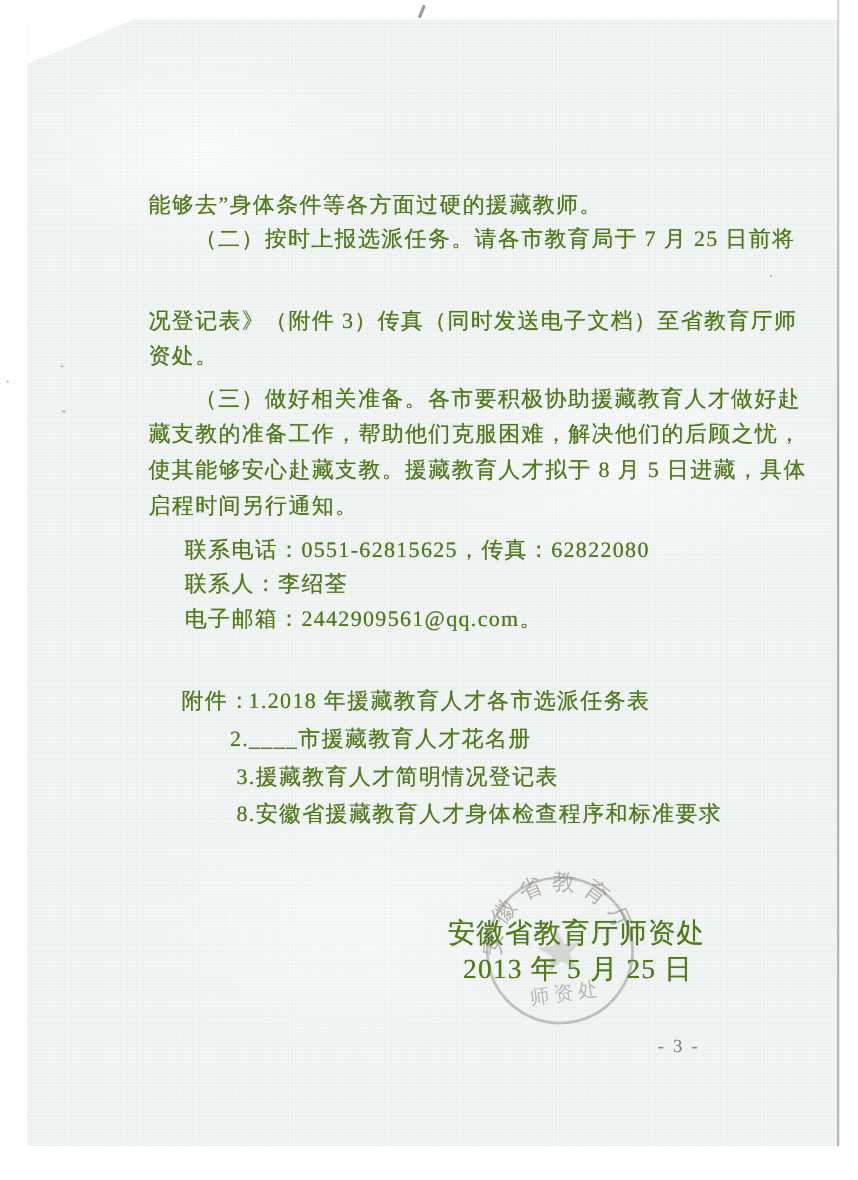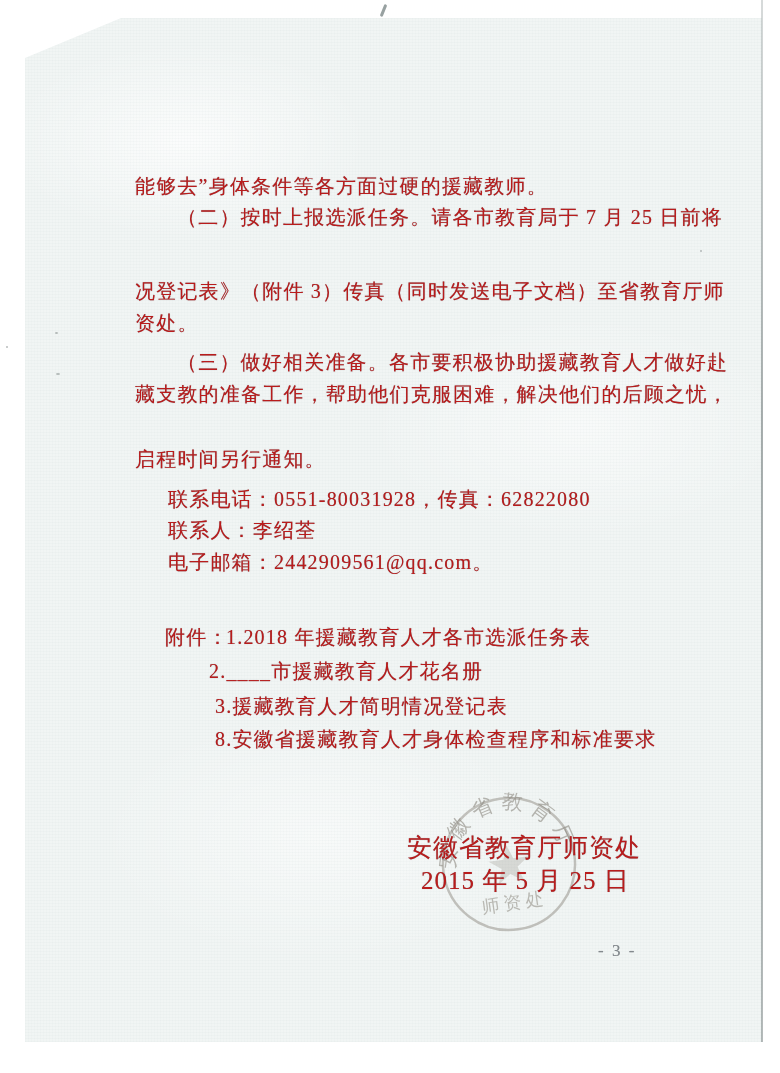--- a/index.html
+++ b/index.html
@@ -27,21 +27,21 @@
     position:absolute;left:25px;top:18px;width:96px;height:40px;background:#ffffff;
     clip-path:polygon(0 0,100% 0,0 100%);z-index:3;
   }
   .edge-line{
     position:absolute;left:761px;top:0;width:2px;height:1042px;
     background:linear-gradient(180deg, rgba(140,150,150,.35), rgba(120,130,130,.65) 40%, rgba(120,130,130,.55));
     z-index:4;
   }
   .tl{
     position:absolute;white-space:pre;z-index:5;
-    font-size:20px;letter-spacing:1.2px;color:#b91c1c;
+    font-size:20px;letter-spacing:1.2px;color:#4d7c0f;
     text-shadow:0 0 .7px rgba(78,79,88,.65);
   }
   .tl.small{font-size:25px;letter-spacing:1px;}
   .pagenum{
     position:absolute;z-index:5;font-size:17px;letter-spacing:2px;color:#83898d;
     text-shadow:0 0 .5px rgba(131,137,141,.6);
   }
   .stamp{position:absolute;left:438px;top:793px;width:142px;height:142px;z-index:2;
     transform:rotate(-8deg);opacity:.85;}
   .stamp svg{display:block;}
@@ -68,23 +68,24 @@
   <div class="mark-slash"></div>
 
   <div class="tl" style="left:135px;top:173px">能够去”身体条件等各方面过硬的援藏教师。</div>
 
   <div class="tl" style="left:177px;top:204px">（二）按时上报选派任务。请各市教育局于 7 月 25 日前将</div>
   <div class="tl" style="left:135px;top:278px">况登记表》（附件 3）传真（同时发送电子文档）至省教育厅师</div>
   <div class="tl" style="left:135px;top:310px">资处。</div>
 
   <div class="tl" style="left:135px;top:381px">藏支教的准备工作，帮助他们克服困难，解决他们的后顾之忧，</div>
   <div class="tl" style="left:177px;top:349px">（三）做好相关准备。各市要积极协助援藏教育人才做好赴</div>
+  <div class="tl" style="left:135px;top:414px">使其能够安心赴藏支教。援藏教育人才拟于 8 月 5 日进藏，具体</div>
   <div class="tl" style="left:135px;top:446px">启程时间另行通知。</div>
 
-  <div class="tl" style="left:168px;top:486px">联系电话：0551-80031928，传真：62822080</div>
+  <div class="tl" style="left:168px;top:486px">联系电话：0551-62815625，传真：62822080</div>
   <div class="tl" style="left:168px;top:517px">联系人：李绍荃</div>
   <div class="tl" style="left:168px;top:549px">电子邮箱：2442909561@qq.com。</div>
 
   <div class="tl" style="left:165px;top:624px">附件：</div>
   <div class="tl" style="left:226px;top:624px">1.2018 年援藏教育人才各市选派任务表</div>
   <div class="tl" style="left:209px;top:658px">2.____市援藏教育人才花名册</div>
   <div class="tl" style="left:215px;top:693px">3.援藏教育人才简明情况登记表</div>
   <div class="tl" style="left:215px;top:726px">8.安徽省援藏教育人才身体检查程序和标准要求</div>
 
   <div class="stamp">
@@ -95,21 +96,21 @@
       <circle class="ring" cx="71" cy="71" r="66"></circle>
       <text class="arc-text">
         <textPath href="#arcPath" startOffset="50%" text-anchor="middle">安徽省教育厅</textPath>
       </text>
       <path class="star" d="M71 52 L76 66 L91 66 L79 75 L84 90 L71 81 L58 90 L63 75 L51 66 L66 66 Z"></path>
       <text class="bottom-text" x="71" y="116" text-anchor="middle">师资处</text>
     </svg>
   </div>
 
   <div class="tl small" style="left:407px;top:831px">安徽省教育厅师资处</div>
-  <div class="tl small" style="left:421px;top:864px">2015 年 5 月 25 日</div>
+  <div class="tl small" style="left:421px;top:864px">2013 年 5 月 25 日</div>
 
   <div class="pagenum" style="left:598px;top:941px">- 3 -</div>
 
   <div class="speck" style="left:55px;top:332px;width:3px;height:2px"></div>
   <div class="speck" style="left:6px;top:346px;width:2px;height:2px"></div>
   <div class="speck" style="left:56px;top:373px;width:4px;height:2px"></div>
   <div class="speck" style="left:700px;top:250px;width:2px;height:2px"></div>
 
 </div>
 

